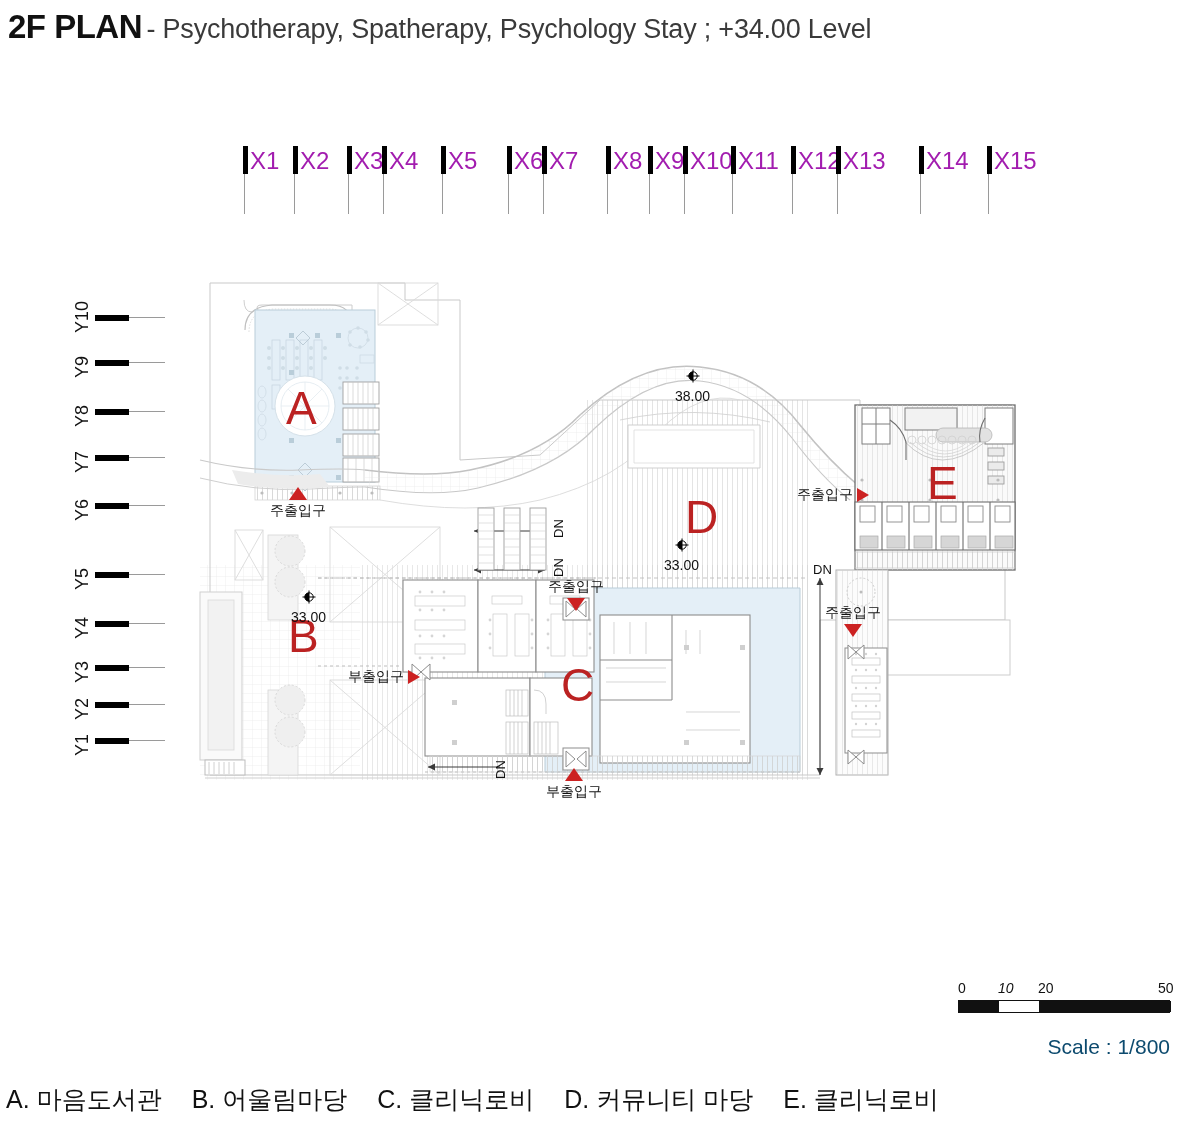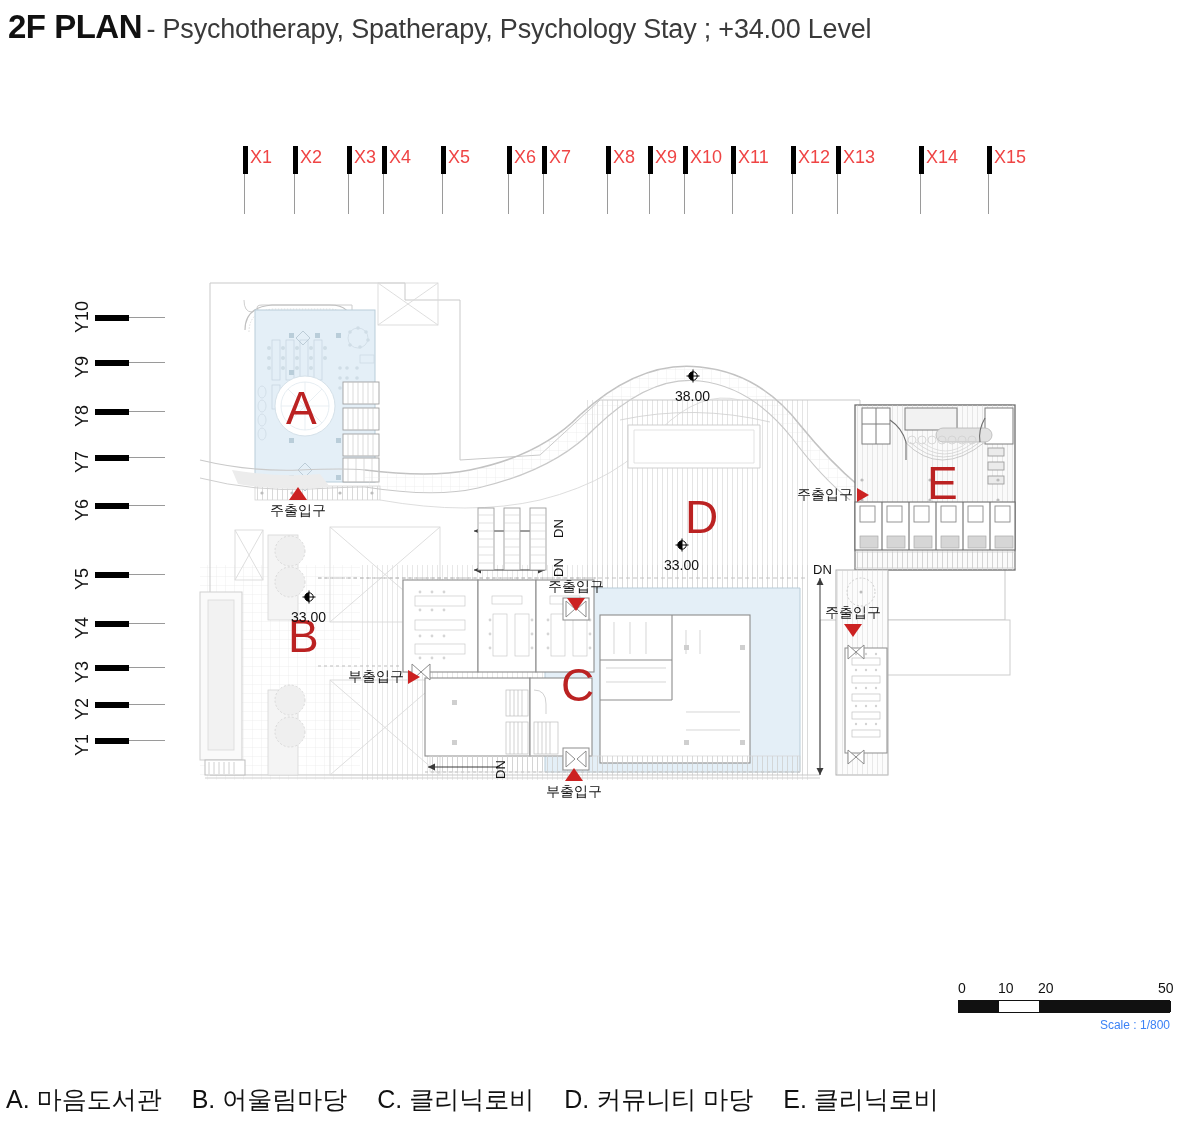--- a/index.html
+++ b/index.html
@@ -35,21 +35,21 @@
   .xtick .bar {
     position: absolute; left: 0; top: 0;
     width: 5px; height: 28px; background: #000;
   }
   .xtick .stem {
     position: absolute; left: 1px; top: 28px;
     width: 1px; height: 40px; background: #9a9a9a;
   }
   .xtick .lbl {
     position: absolute; left: 7px; top: 1px;
-    font-size: 18px; color: #ef4444; white-space: nowrap;
+    font-size: 24px; color: #a21caf; white-space: nowrap;
   }
 
   .ytick { position: absolute; }
   .ytick .bar {
     position: absolute; left: 0; top: 0;
     width: 34px; height: 6px; background: #000;
   }
   .ytick .stem {
     position: absolute; left: 34px; top: 2px;
     width: 36px; height: 1px; background: #9a9a9a;
@@ -128,22 +128,22 @@
   #scale-nums span {
     position: absolute; font-size: 14px; color: #111; top: 0;
   }
   #scale-bar-graphic {
     position: relative; width: 212px; height: 13px;
     border: 1px solid #111; margin-top: 2px; background: #fff;
   }
   #scale-bar-graphic .seg { position: absolute; top: 0; height: 100%; }
   #scale-bar-graphic .seg.dark { background: #111; }
   #scale-label {
-    margin-top: 5px; text-align: right; width: 212px;
-    font-size: 12px; color: #3b82f6;
+    margin-top: 22px; text-align: right; width: 212px;
+    font-size: 21px; color: #0c4a6e;
   }
 
   
   #legend {
     position: absolute; left: 6px; top: 1083px;
     width: 1190px;
     display: flex; align-items: baseline; gap: 30px;
     font-size: 25px; color: #111; white-space: nowrap;
   }
   .legend-item { display: flex; align-items: baseline; gap: 7px; }
@@ -756,21 +756,21 @@
 <div id="overlay-dn">
     <div class="dn-label dn-rot" style="left: 549px; top: 521px;">DN</div>
     <div class="dn-label dn-rot" style="left: 549px; top: 560px;">DN</div>
     <div class="dn-label dn-rot" style="left: 491px; top: 762px;">DN</div>
     <div class="dn-label" style="left: 813px; top: 562px;">DN</div>
   </div>
 
 <div id="scalebar">
   <div id="scale-nums">
       <span style="left: 0px;">0</span>
-      <span style="left: 40px;">10</span>
+      <span style="left: 40px; font-style: italic;">10</span>
       <span style="left: 80px;">20</span>
       <span style="left: 200px;">50</span>
     </div>
   <div id="scale-bar-graphic">
       <div class="seg dark" style="left: 0px; width: 40px;"></div>
       <div class="seg" style="left: 40px; width: 40px;"></div>
       <div class="seg dark" style="left: 80px; width: 132px;"></div>
     </div>
   <div id="scale-label">Scale : 1/800</div>
 </div>

